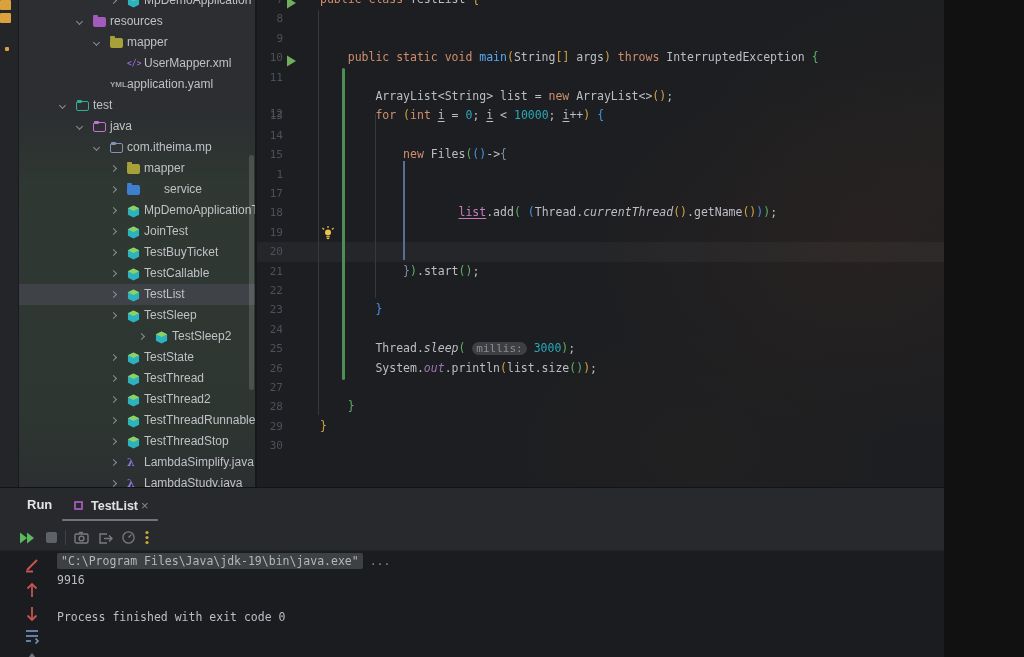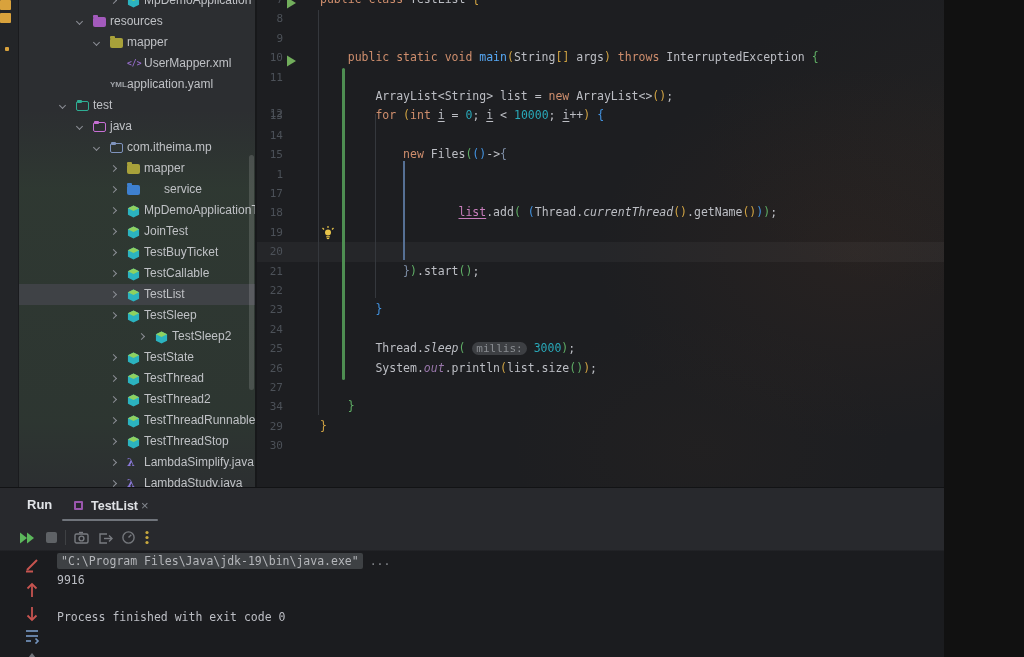--- a/index.html
+++ b/index.html
@@ -335,21 +335,21 @@
         <div class="gnum" style="top: 300.4px;">23</div>
         <div class="cline" style="top: 300.4px;"><span class="c-sp">        </span><span class="c-b3">}</span></div>
         <div class="gnum" style="top: 319.8px;">24</div>
         <div class="cline" style="top: 319.8px;"></div>
         <div class="gnum" style="top: 339.2px;">25</div>
         <div class="cline" style="top: 339.2px;"><span class="c-sp">        </span><span class="c-def">Thread.</span><span class="c-it">sleep</span><span class="c-b2">(</span><span class="c-def"> </span><span class="c-hint">millis:</span><span class="c-def"> </span><span class="c-num">3000</span><span class="c-b2">)</span><span class="c-def">;</span></div>
         <div class="gnum" style="top: 358.6px;">26</div>
         <div class="cline" style="top: 358.6px;"><span class="c-sp">        </span><span class="c-def">System.</span><span class="c-pit">out</span><span class="c-def">.println</span><span class="c-b1">(</span><span class="c-def">list.size</span><span class="c-b2">()</span><span class="c-b1">)</span><span class="c-def">;</span></div>
         <div class="gnum" style="top: 378px;">27</div>
         <div class="cline" style="top: 378px;"></div>
-        <div class="gnum" style="top: 397.4px;">34</div>
+        <div class="gnum" style="top: 397.4px;">28</div>
         <div class="cline" style="top: 397.4px;"><span class="c-sp">    </span><span class="c-b2">}</span></div>
         <div class="gnum" style="top: 416.8px;">29</div>
         <div class="cline" style="top: 416.8px;"><span class="c-b1">}</span></div>
         <div class="gnum" style="top: 436.2px;">30</div>
         <div class="cline" style="top: 436.2px;"></div>
       </div>
     <div id="gutterExtras">
         <div class="gplay" style="top: -5.5px;"><svg width="11" height="12">
             <polygon points="1,0.5 10,6 1,11.5" fill="#72ae5c"></polygon>
           </svg></div>

